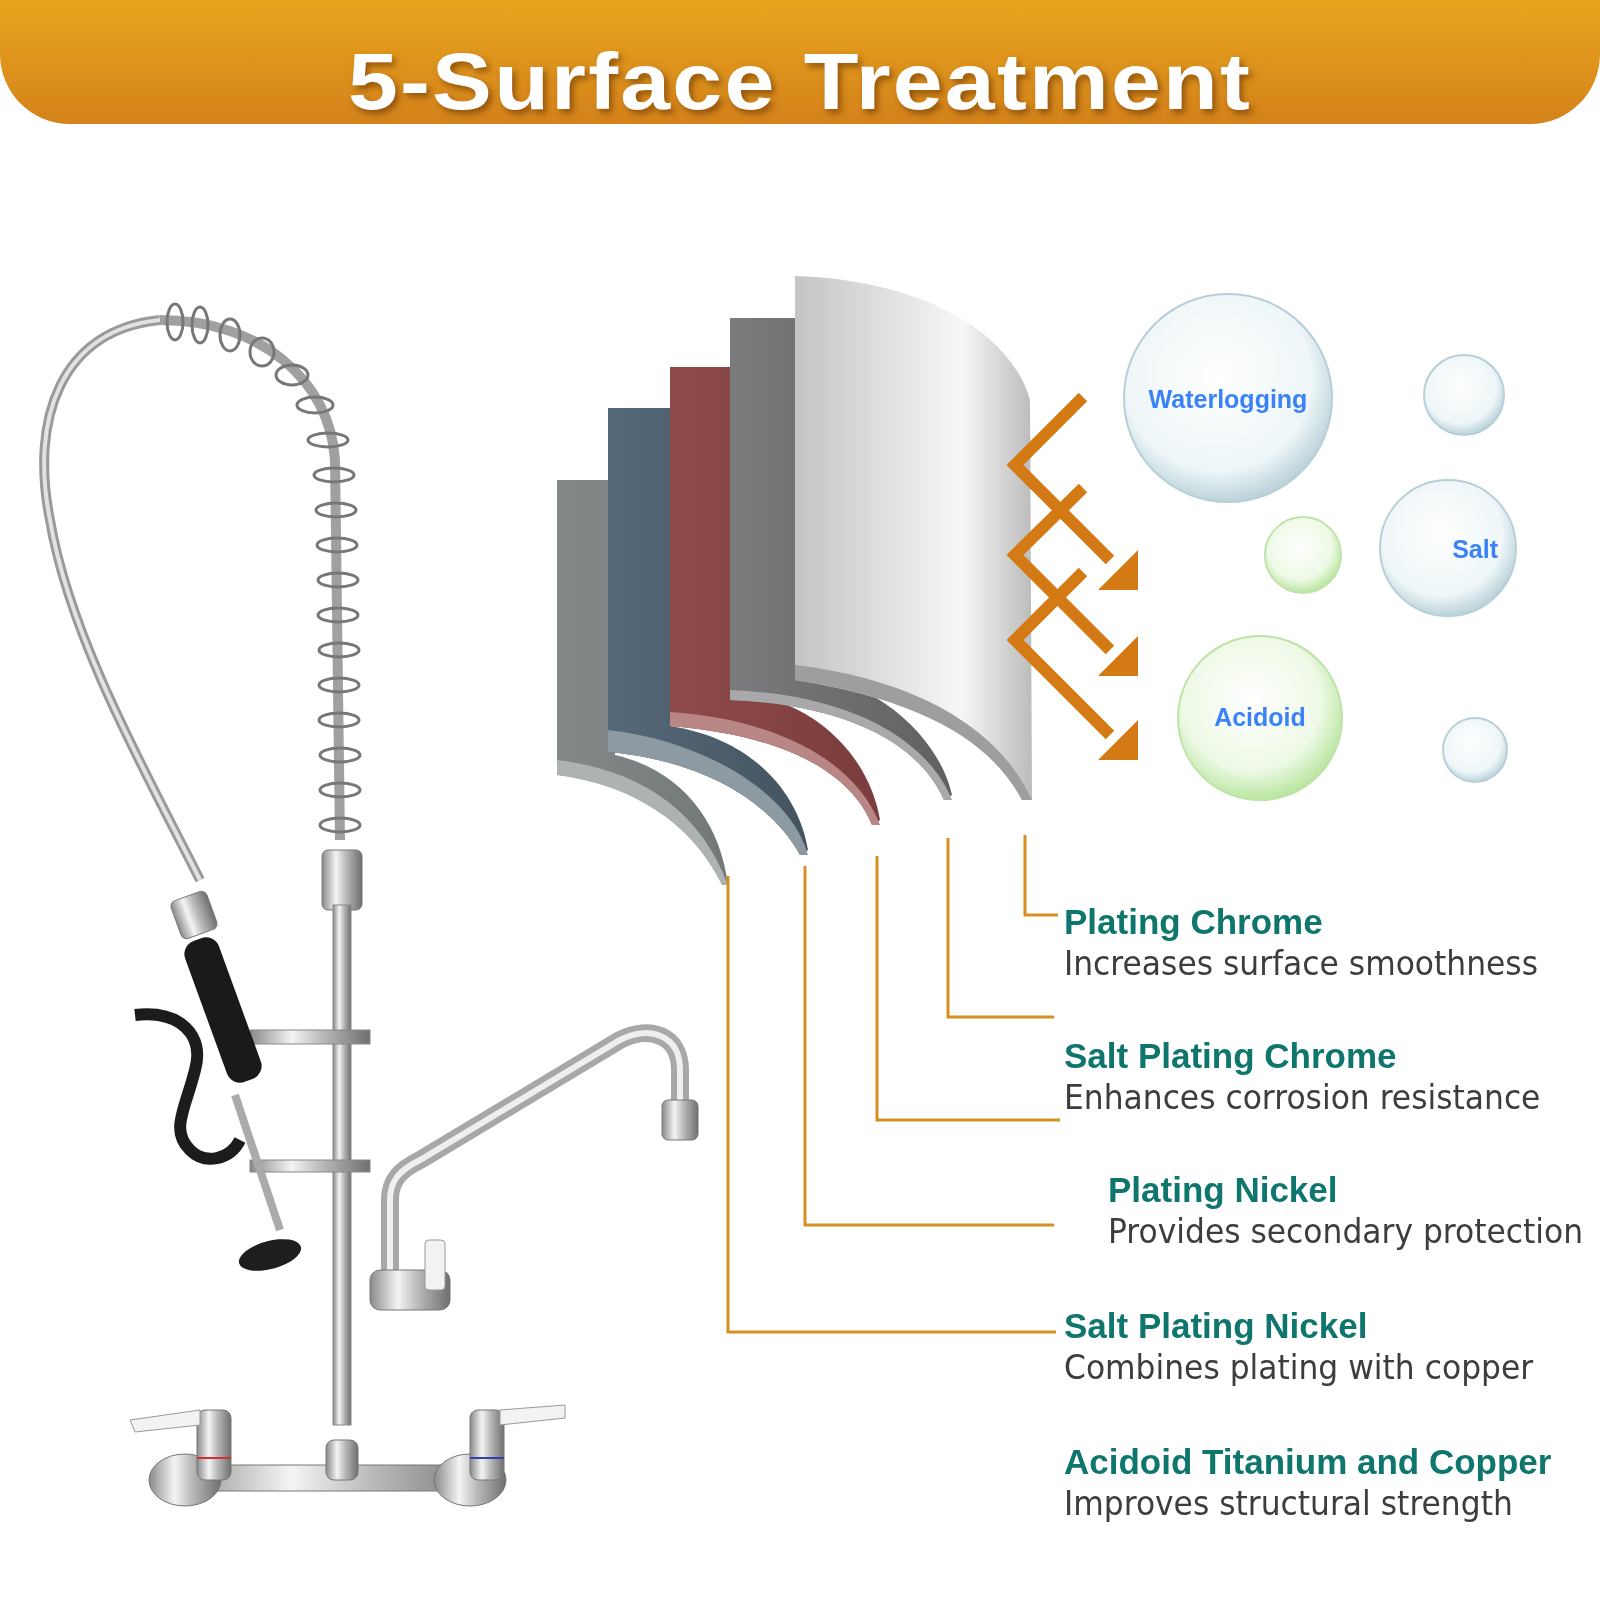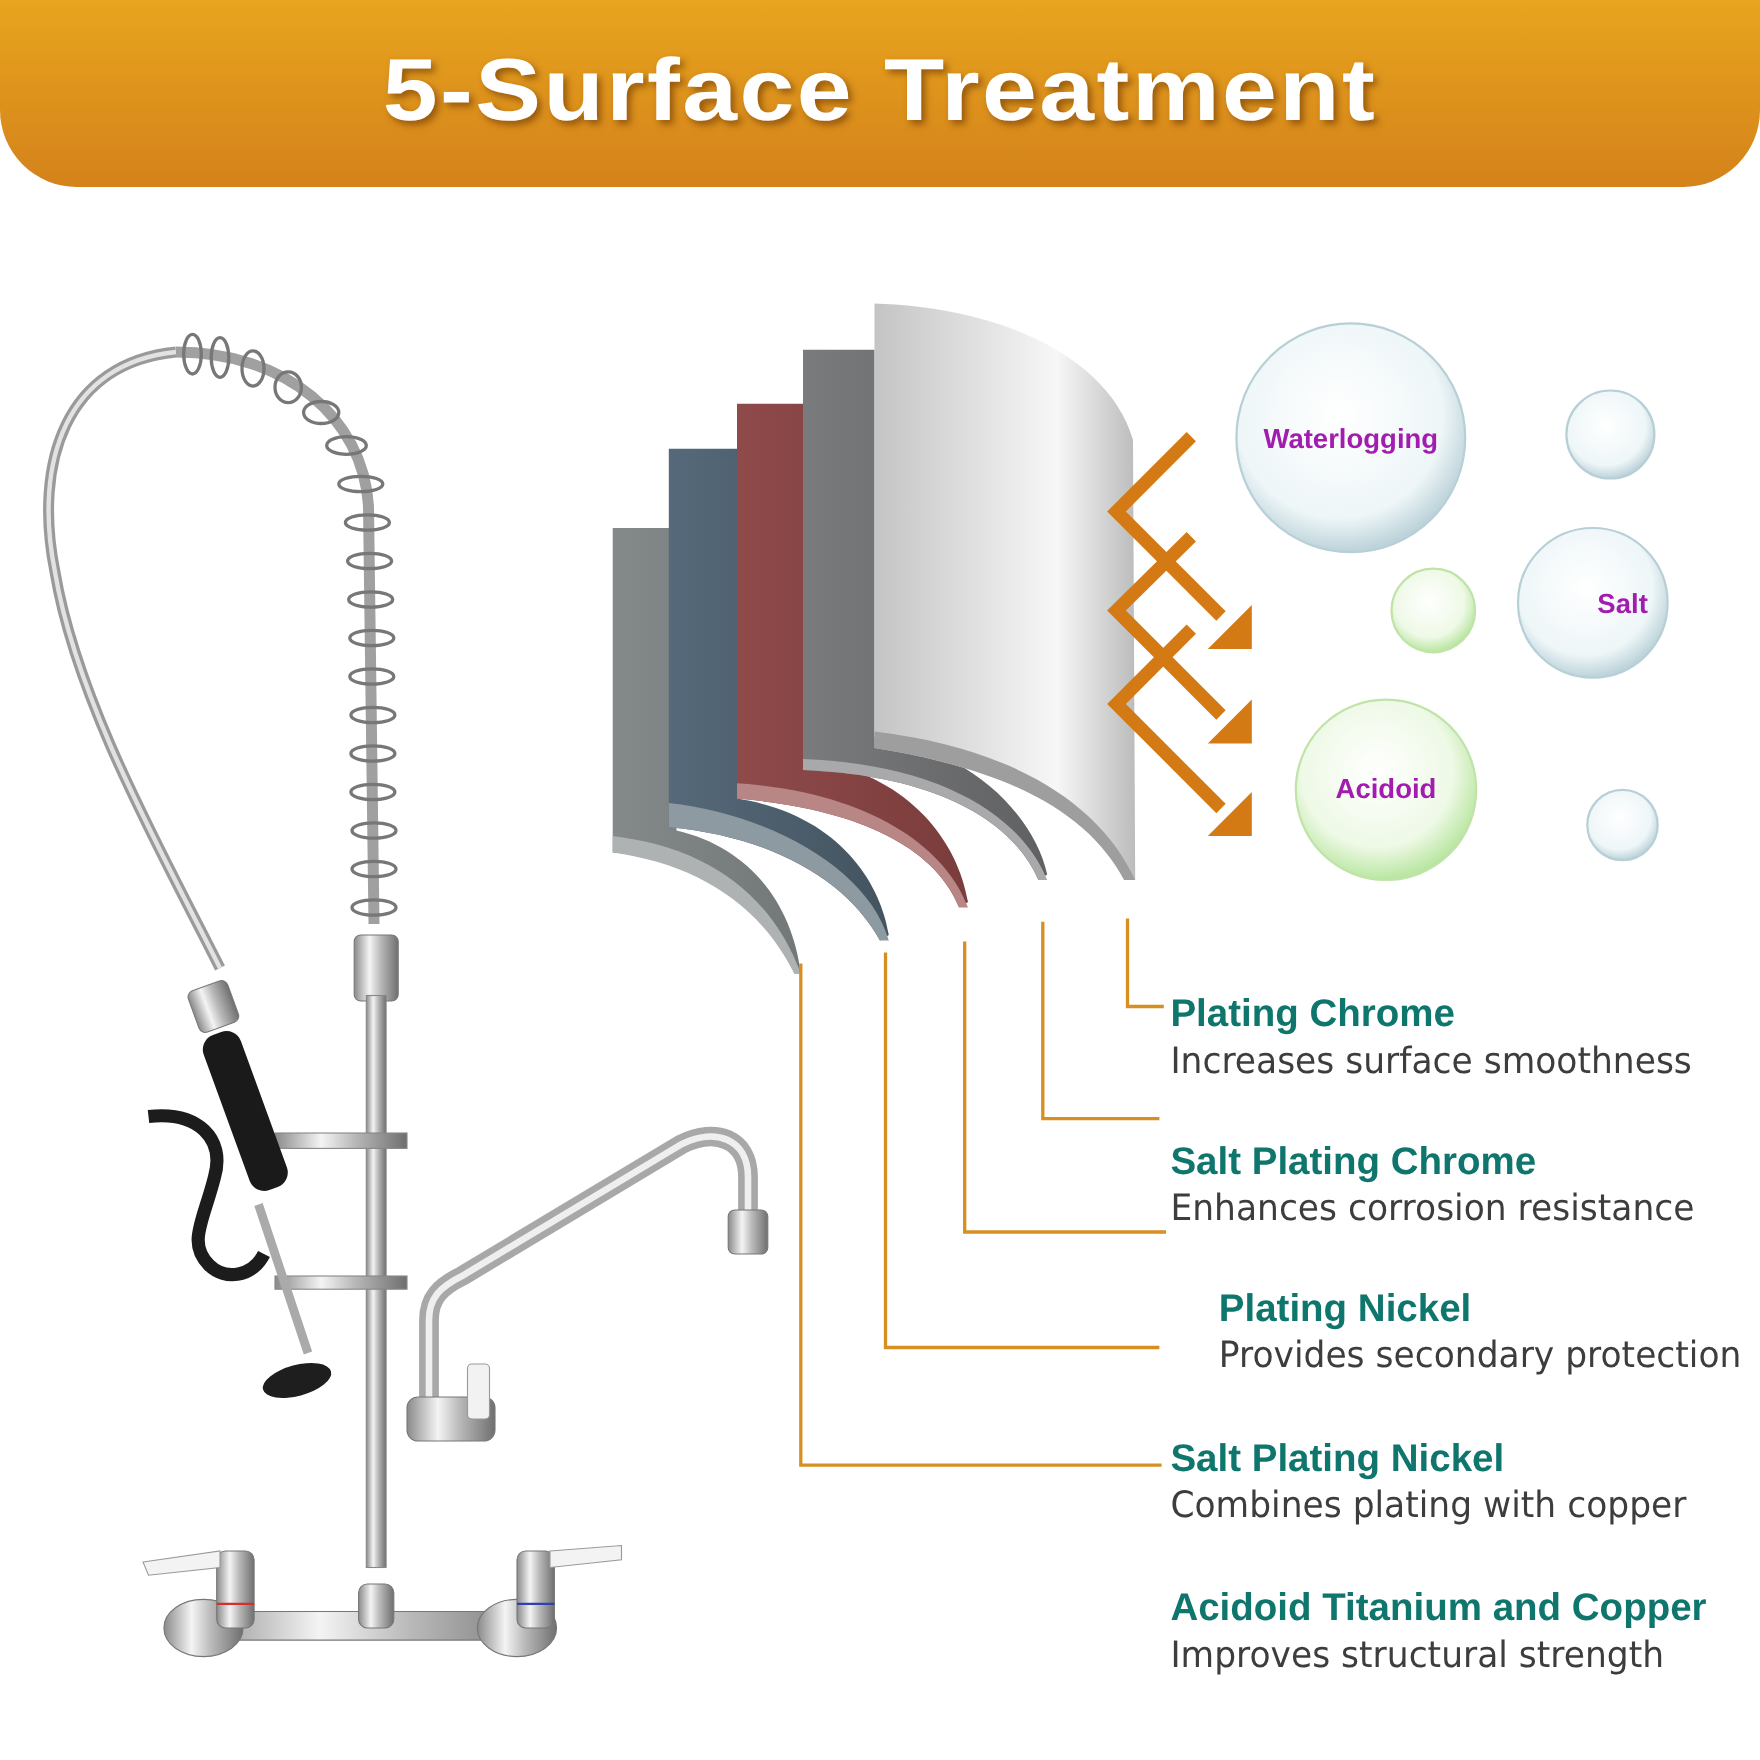--- a/index.html
+++ b/index.html
@@ -1,31 +1,31 @@
 <!DOCTYPE html>
 <html><head>
 <meta charset="utf-8">
 <style>
   html, body { margin:0; padding:0; background:#ffffff; }
   body { width:1600px; height:1600px; position:relative; overflow:hidden;
          font-family:"Liberation Sans", sans-serif; }
-  .banner { position:absolute; left:0; top:0; width:1600px; height:170px;
+  .banner { position:absolute; left:0; top:0; width:1600px; height:124px;
             background:linear-gradient(180deg,#e8a51e 0%,#d4821a 100%);
             border-radius:0 0 70px 70px; }
   .banner-title { position:absolute; left:0; right:0; top:36px; text-align:center;
             color:#ffffff; font-family:"Liberation Sans", sans-serif; font-weight:bold;
             font-size:80px; letter-spacing:2px; transform:scaleX(1.12);
             text-shadow:3px 4px 6px rgba(90,40,0,0.55); }
   svg.art { position:absolute; left:0; top:0; }
   .callout { position:absolute; left:1064px; }
   .callout .h { color:#0f766e; font-weight:bold; font-size:35px;
                 font-family:"Liberation Sans", sans-serif; line-height:40px; white-space:nowrap; }
   .callout .d { color:#3d3d3d; font-size:33px; font-family:"DejaVu Sans", sans-serif;
                 line-height:44px; white-space:nowrap; transform-origin:left; transform:scaleX(0.95); }
-  .bubble-label { position:absolute; color:#a21caf; font-weight:bold; font-size:25px;
+  .bubble-label { position:absolute; color:#3b82f6; font-weight:bold; font-size:25px;
                   font-family:"Liberation Sans", sans-serif; text-align:center; white-space:nowrap; }
 </style>
 </head>
 <body>
 
 <div class="banner">
   <div class="banner-title">5-Surface Treatment</div>
 </div>
 
 <svg class="art" width="1600" height="1600" viewBox="0 0 1600 1600">

